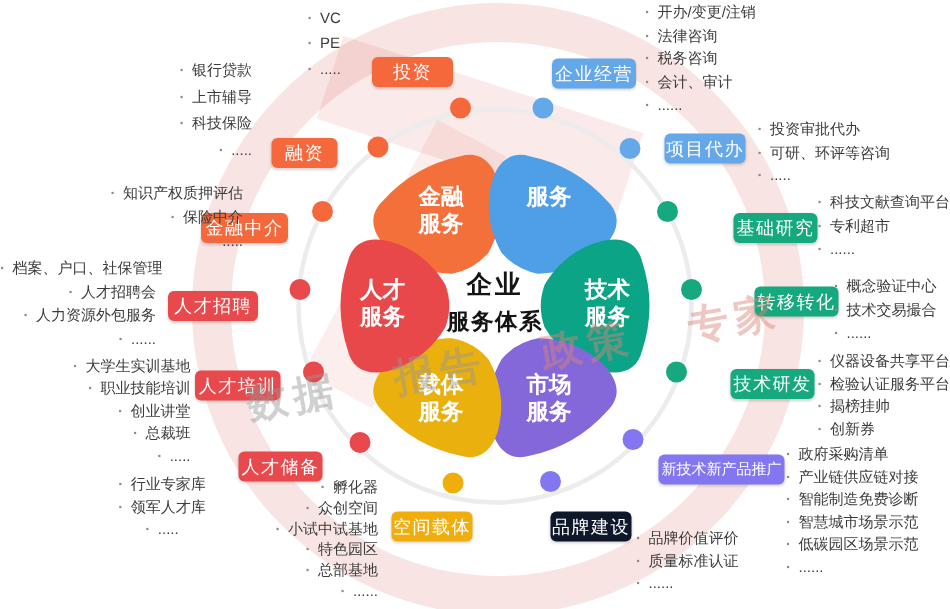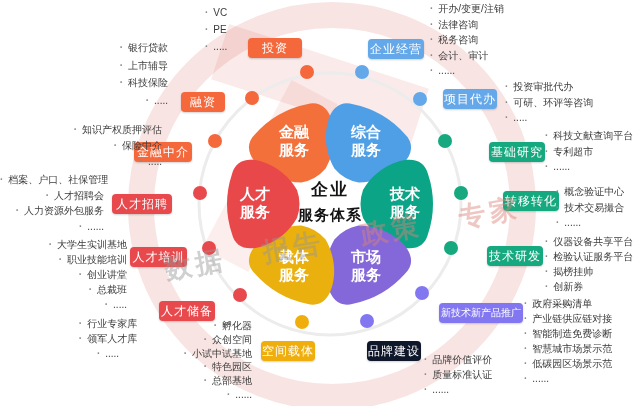--- a/index.html
+++ b/index.html
@@ -58,21 +58,20 @@
     <path transform="rotate(150)" d="M -14 -33 C -26 -40 -38 -52 -43 -70 C -47 -85 -42 -95 -30 -98 Q 0 -108 30 -98 C 42 -95 47 -85 43 -70 C 38 -52 26 -40 14 -33 Q 0 -28 -14 -33 Z" fill="#8468d9"></path>
     <path transform="rotate(-150)" d="M -14 -33 C -26 -40 -38 -52 -43 -70 C -47 -85 -42 -95 -30 -98 Q 0 -108 30 -98 C 42 -95 47 -85 43 -70 C 38 -52 26 -40 14 -33 Q 0 -28 -14 -33 Z" fill="#e9b00e"></path>
     <path transform="rotate(-90)" d="M -14 -33 C -26 -40 -38 -52 -43 -70 C -47 -85 -42 -95 -30 -98 Q 0 -108 30 -98 C 42 -95 47 -85 43 -70 C 38 -52 26 -40 14 -33 Q 0 -28 -14 -33 Z" fill="#e9484b"></path>
   </svg>
 
   <div class="petal-label" style="left:262px;top:123px;">
     <div>金融</div>
       <div>服务</div>
     </div>
   <div class="petal-label" style="left:334px;top:123px;">
-    <div>综合</div>
       <div>服务</div>
     </div>
   <div class="petal-label" style="left:373px;top:185px;">
     <div>技术</div>
       <div>服务</div>
     </div>
   <div class="petal-label" style="left:334px;top:248px;">
     <div>市场</div>
       <div>服务</div>
     </div>

